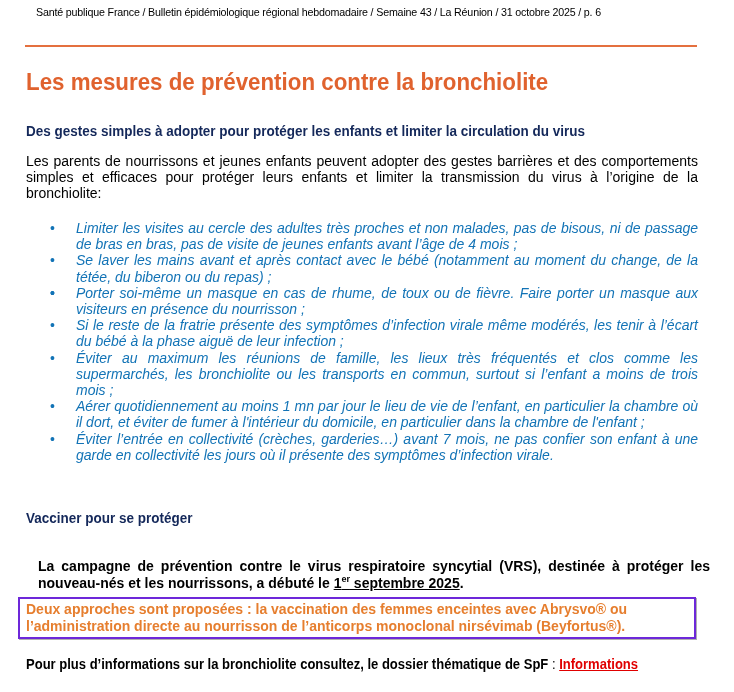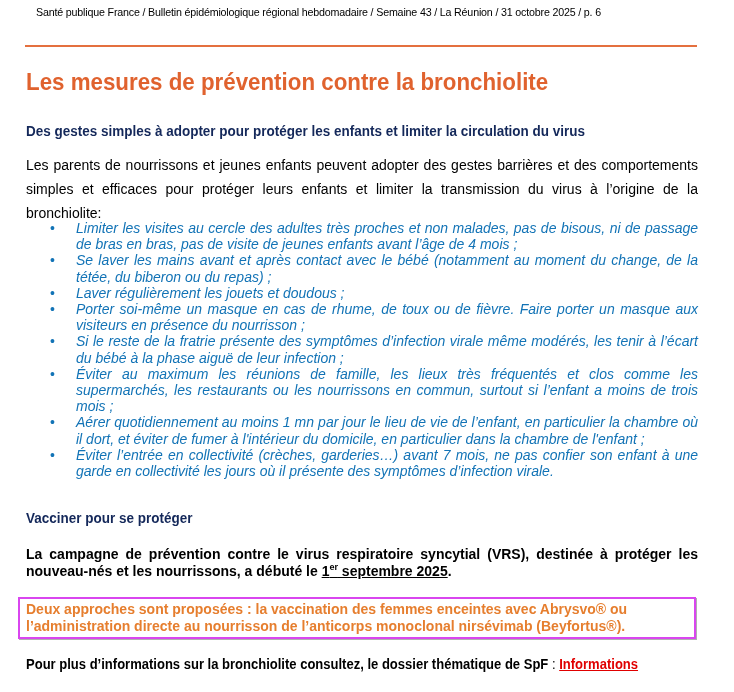--- a/index.html
+++ b/index.html
@@ -25,45 +25,45 @@
     .section-title {
       position: absolute; left: 26px;
       font-size: 14.5px; font-weight: bold; color: #14285a;
       transform: scaleX(0.93); transform-origin: left top; white-space: nowrap;
       margin: 0;
     }
     .st1 { top: 123px; }
     .st2 { top: 510px; }
     .intro {
       position: absolute; left: 26px; top: 153px; width: 672px;
-      font-size: 14px; line-height: 24px; text-align: justify; color: #000;
+      font-size: 14px; line-height: 16px; text-align: justify; color: #000;
       margin: 0;
     }
     .measures {
       position: absolute; left: 26px; top: 220px; width: 672px;
       margin: 0; padding: 0; list-style: none;
     }
     .measures li {
       position: relative; padding-left: 50px;
       font-size: 14px; line-height: 16.2px; font-style: italic; color: #1273b6;
       text-align: justify;
     }
     .measures li .bullet {
       position: absolute; left: 24px; top: 0; font-style: normal; color: #1273b6;
     }
     .campaign {
       position: absolute; left: 26px; top: 546px; width: 672px;
       font-size: 14px; line-height: 16.5px; font-weight: bold; text-align: justify;
-      margin: 0;
+      margin: 12px;
     }
     .campaign .date { text-decoration: underline; }
     .campaign sup { font-size: 9px; line-height: 0; }
     .approaches {
       position: absolute; left: 18px; top: 597px; width: 668px; height: 36px;
-      border: 2px solid #d946ef; box-shadow: 1px 1px 0 #b0b0b0;
+      border: 2px solid #6d28d9; box-shadow: 1px 1px 0 #b0b0b0;
       padding: 2px 0 0 6px; box-sizing: content-box;
       font-size: 14px; line-height: 16.5px; font-weight: bold; color: #e67e2e;
     }
     .more-info {
       position: absolute; left: 26px; top: 656px;
       font-size: 14px; font-weight: bold; color: #000;
       transform: scaleX(0.93); transform-origin: left top; white-space: nowrap;
       margin: 0;
     }
     .more-info .sep { font-weight: normal; }
@@ -77,24 +77,24 @@
 
 <h1 class="page-title">Les mesures de prévention contre la bronchiolite</h1>
 
 <h2 class="section-title st1">Des gestes simples à adopter pour protéger les enfants et limiter la circulation du virus</h2>
 
 <p class="intro">Les parents de nourrissons et jeunes enfants peuvent adopter des gestes barrières et des comportements simples et efficaces pour protéger leurs enfants et limiter la transmission du virus à l’origine de la bronchiolite:</p>
 
 <ul class="measures">
   <li><span class="bullet">•</span><span>Limiter les visites au cercle des adultes très proches et non malades, pas de bisous, ni de passage de bras en bras, pas de visite de jeunes enfants avant l’âge de 4 mois ;</span></li>
   <li><span class="bullet">•</span><span>Se laver les mains avant et après contact avec le bébé (notamment au moment du change, de la tétée, du biberon ou du repas) ;</span></li>
-  <li><span class="bullet">•</span><span>Laver régulièrement les jouets et doudous ;</span></li>
+  <li><span class="bullet">•</span></li>
   <li><span class="bullet">•</span><span>Porter soi-même un masque en cas de rhume, de toux ou de fièvre. Faire porter un masque aux visiteurs en présence du nourrisson ;</span></li>
   <li><span class="bullet">•</span><span>Si le reste de la fratrie présente des symptômes d’infection virale même modérés, les tenir à l’écart du bébé à la phase aiguë de leur infection ;</span></li>
-  <li><span class="bullet">•</span><span>Éviter au maximum les réunions de famille, les lieux très fréquentés et clos comme les supermarchés, les restaurants ou les nourrissons en commun, surtout si l’enfant a moins de trois mois ;</span></li>
+  <li><span class="bullet">•</span><span>Éviter au maximum les réunions de famille, les lieux très fréquentés et clos comme les supermarchés, les bronchiolite ou les transports en commun, surtout si l’enfant a moins de trois mois ;</span></li>
   <li><span class="bullet">•</span><span>Aérer quotidiennement au moins 1 mn par jour le lieu de vie de l’enfant, en particulier la chambre où il dort, et éviter de fumer à l'intérieur du domicile, en particulier dans la chambre de l'enfant ;</span></li>
   <li><span class="bullet">•</span><span>Éviter l’entrée en collectivité (crèches, garderies…) avant 7 mois, ne pas confier son enfant à une garde en collectivité les jours où il présente des symptômes d’infection virale.</span></li>
 </ul>
 
 <h2 class="section-title st2">Vacciner pour se protéger</h2>
 
 <p class="campaign"><span>La campagne de prévention contre le virus respiratoire syncytial (VRS), destinée à protéger les nouveau-nés et les nourrissons, a débuté le </span><span class="date"><span>1</span><sup>er</sup><span> septembre 2025</span></span><span>.</span></p>
 
 <div class="approaches">Deux approches sont proposées : la vaccination des femmes enceintes avec Abrysvo® ou l’administration directe au nourrisson de l’anticorps monoclonal nirsévimab (Beyfortus®).</div>
 

